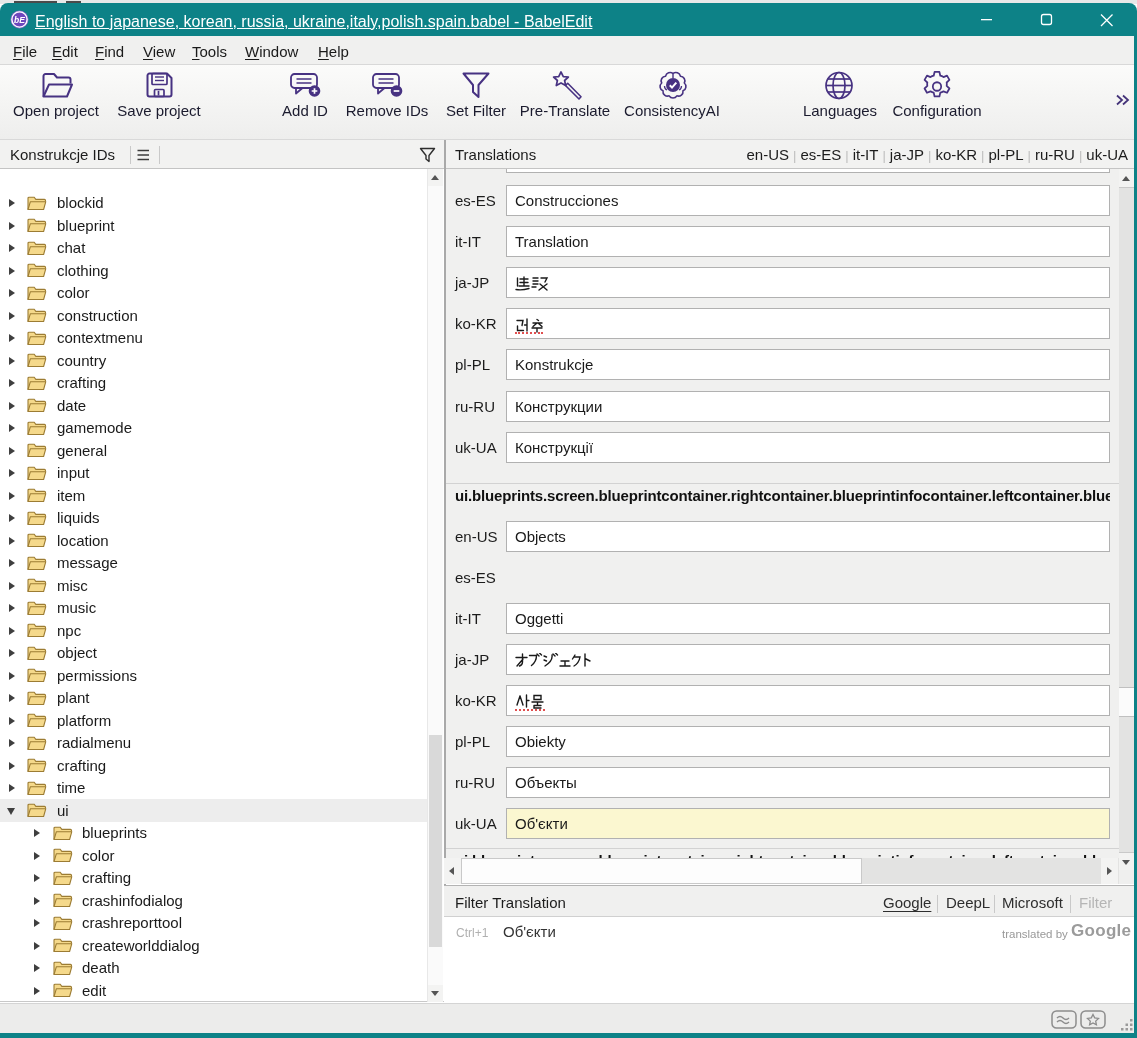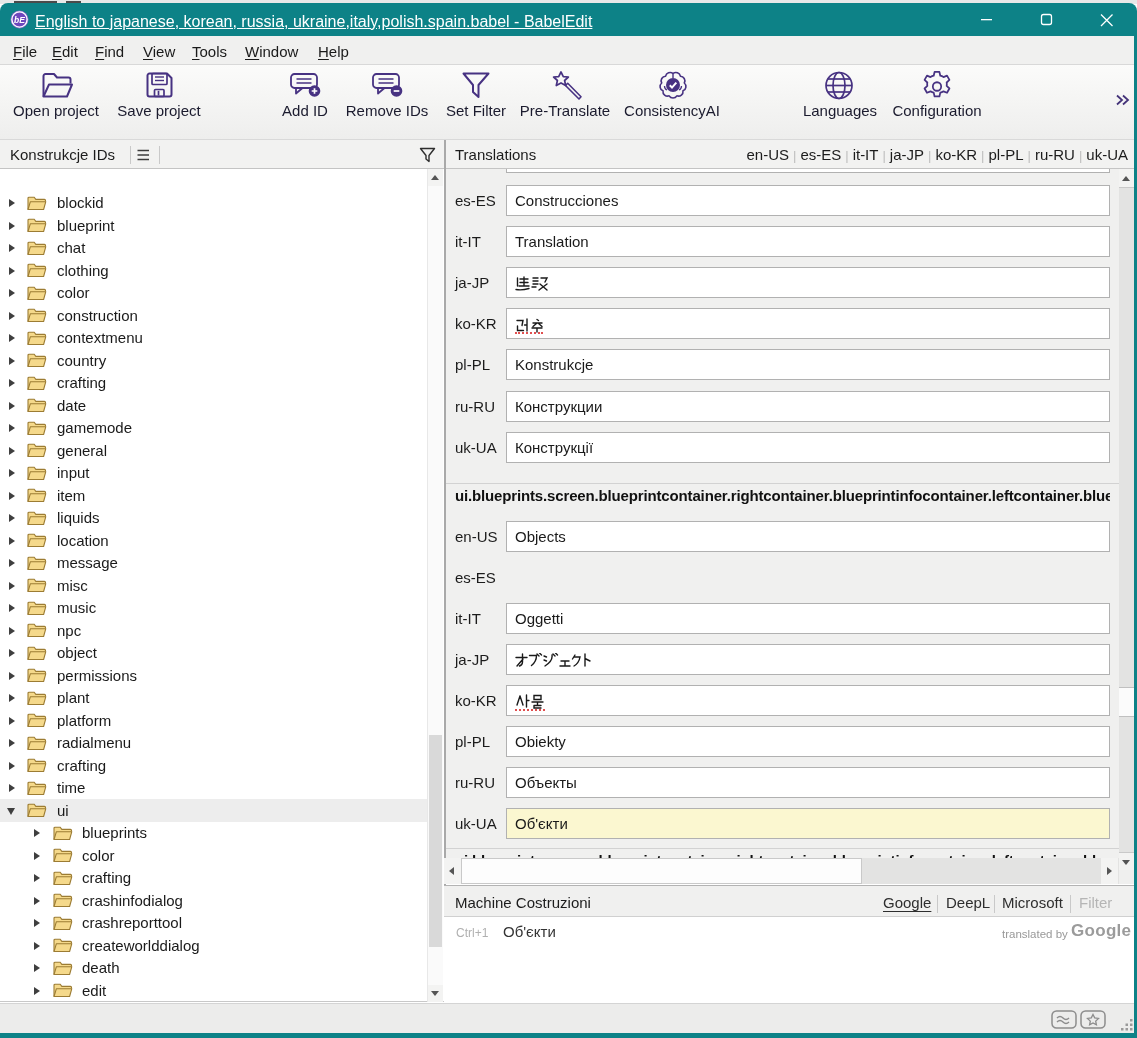--- a/index.html
+++ b/index.html
@@ -554,21 +554,21 @@
       <div class="tri-lf" style="left:5px;top:8.5px"></div>
     </div>
     <div class="abs" style="left:461px;top:858px;width:401px;height:26px;background:#fdfdfd;border:1px solid #c9c9c9"></div>
     <div class="abs sbtn" style="left:1101px;top:858px;width:17px;height:26px">
       <div class="tri-rt" style="left:6px;top:8.5px"></div>
     </div>
   </div>
 
 <div class="abs" id="mtpanel"></div>
 <div class="abs" id="mthdr"></div>
-<div class="abs" style="left:455px;top:894px;font-size:15px;color:#1c1c1c">Machine Costruzioni</div>
+<div class="abs" style="left:455px;top:894px;font-size:15px;color:#1c1c1c">Filter Translation</div>
 <div class="abs mtlink" style="left:883px;text-decoration:underline;text-underline-offset:3px">Google</div>
 <div class="abs" style="left:937px;top:895px;width:1px;height:18px;background:#c9c9c9"></div>
 <div class="abs mtlink" style="left:946px">DeepL</div>
 <div class="abs" style="left:994px;top:895px;width:1px;height:18px;background:#c9c9c9"></div>
 <div class="abs mtlink" style="left:1002px">Microsoft</div>
 <div class="abs" style="left:1070px;top:895px;width:1px;height:18px;background:#c9c9c9"></div>
 <div class="abs mtlink" style="left:1079px;color:#b5b5b5">Filter</div>
 <div class="abs" style="left:456px;top:926px;font-size:12px;color:#b0b0b0">Ctrl+1</div>
 <div class="abs" style="left:503px;top:923px;font-size:15px;color:#333">Об'єкти</div>
 <div class="abs" style="left:1002px;top:928px;font-size:11.5px;color:#999">translated by</div>

